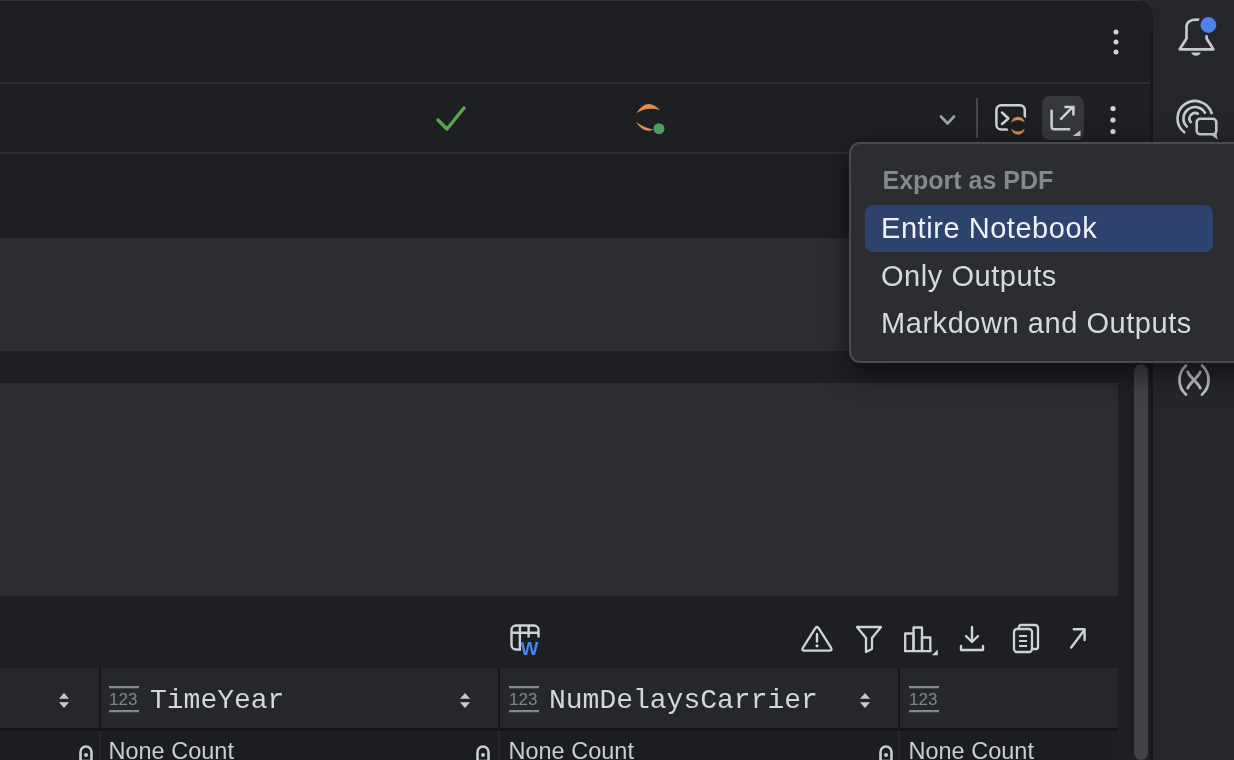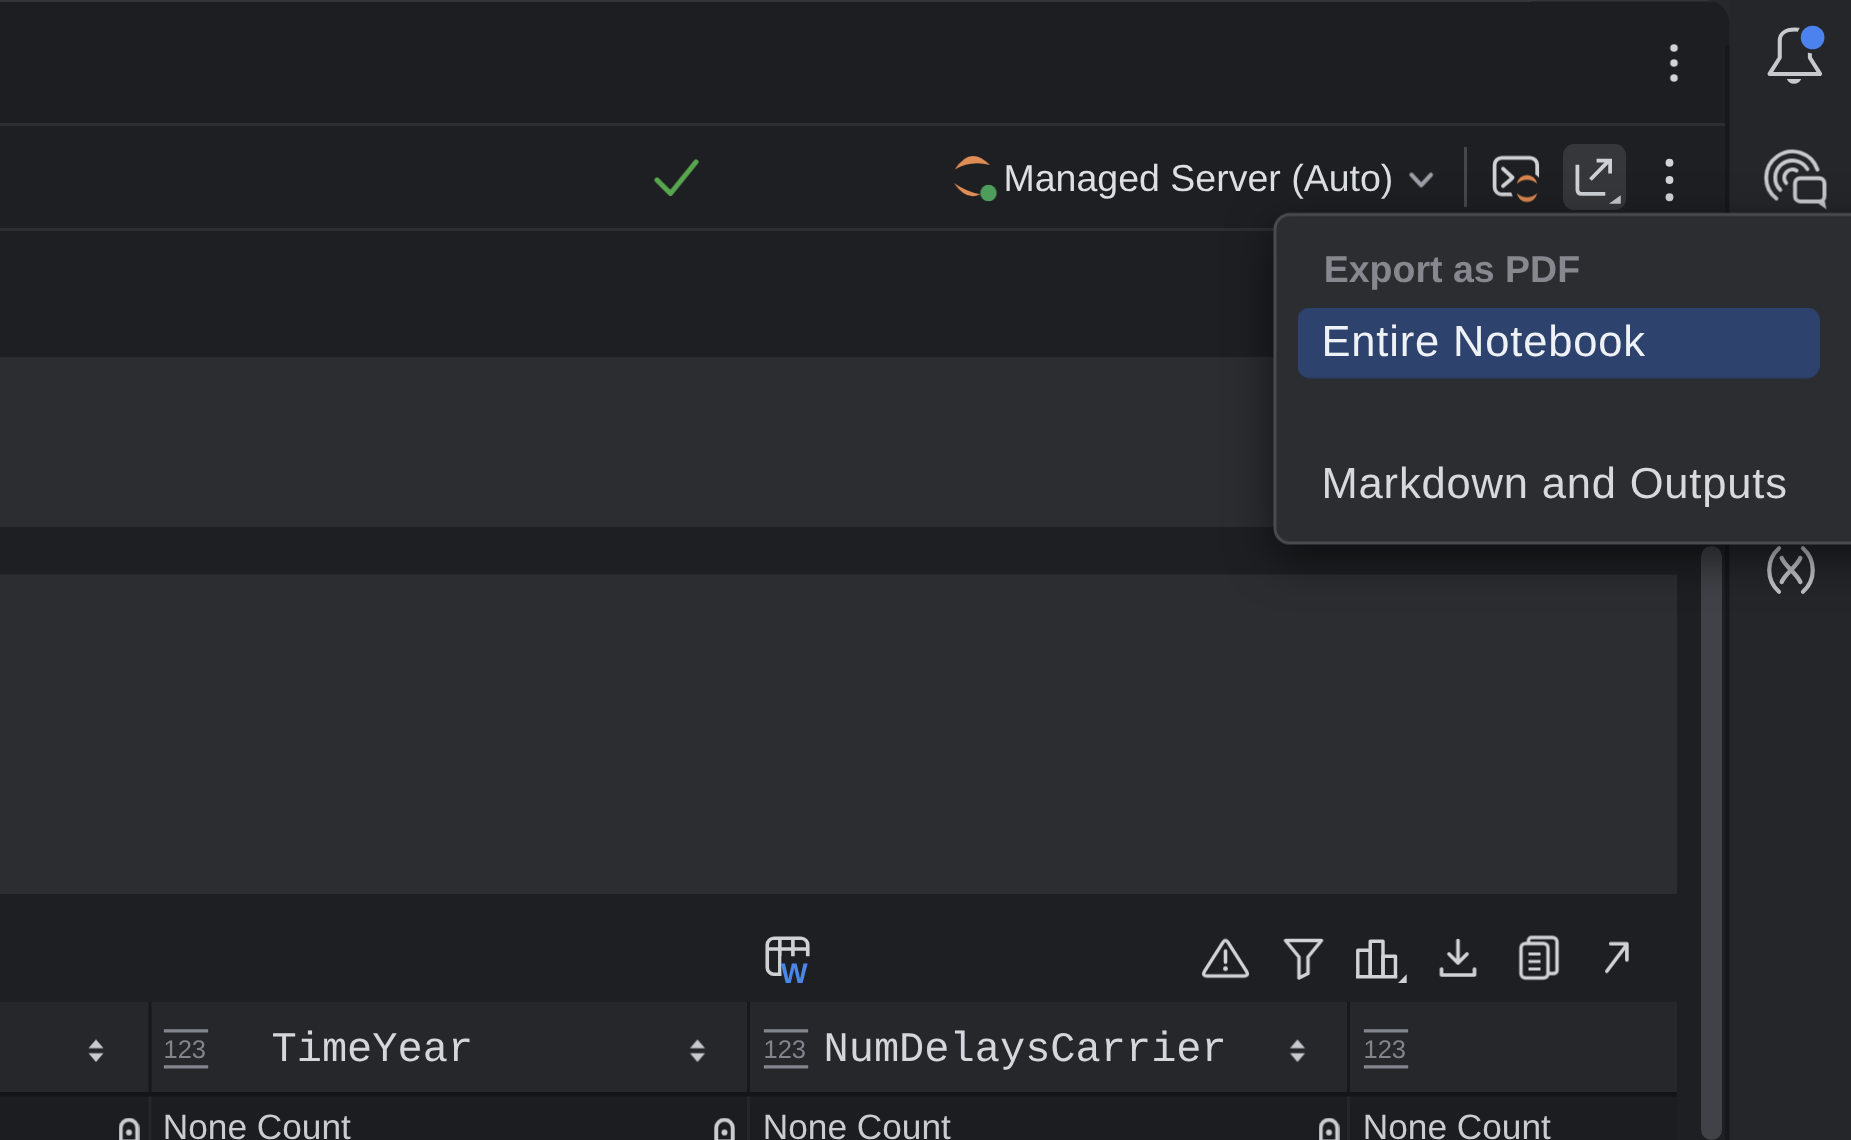--- a/index.html
+++ b/index.html
@@ -33,21 +33,20 @@
 
   <svg class="abs" style="left:435px;top:104px;" width="32" height="30" viewBox="0 0 32 30">
     <path d="M3 16 L12 25 L29 4" fill="none" stroke="#57a64e" stroke-width="3.4" stroke-linecap="round" stroke-linejoin="round"></path>
   </svg>
 
   <svg class="abs" style="left:633px;top:102px;" width="36" height="36" viewBox="0 0 36 36">
     <path d="M3.5 11 Q13.95 -5.5 27 8 Q14.35 4.5 3.5 11 Z" fill="#e08d55"></path>
     <path d="M3 20 Q11.25 32.25 20.5 27.5 Q11.25 25.85 3 20 Z" fill="#e08d55"></path>
     <circle cx="26" cy="26.7" r="5.5" fill="#4f9d5c"></circle>
   </svg>
-  <div class="abs" style="left:669px;top:85px;height:68px;line-height:68px;font-size:25px;color:#dcdfe3;">Managed Server (Auto)</div>
 
   <svg class="abs" style="left:939px;top:113px;" width="17" height="14" viewBox="0 0 17 14">
     <path d="M2 3.5 L8.5 10.5 L15 3.5" fill="none" stroke="#9da1a7" stroke-width="2.7" stroke-linecap="round" stroke-linejoin="round"></path>
   </svg>
 
   <div class="abs" style="left:976px;top:98px;width:2px;height:40px;background:#45474c;"></div>
 
   <svg class="abs" style="left:994px;top:103px;" width="38" height="38" viewBox="0 0 38 38">
     <rect x="2.4" y="2.2" width="28.4" height="24.4" rx="4.8" fill="none" stroke="#ced1d5" stroke-width="2.5"></rect>
     <path d="M8 9.5 L14.5 15.5 L8 21" fill="none" stroke="#ced1d5" stroke-width="2.5" stroke-linecap="round" stroke-linejoin="round"></path>
@@ -158,21 +157,21 @@
   </svg>
   <svg class="abs" style="left:509px;top:686px;" width="30" height="27" viewBox="0 0 30 27">
     <path d="M0 1.2 H30 M0 25.2 H30" stroke="#83868c" stroke-width="2.2"></path>
     <text x="0" y="19" font-family="Liberation Sans" font-size="17" fill="#82858b">123</text>
   </svg>
   <svg class="abs" style="left:909px;top:686px;" width="30" height="27" viewBox="0 0 30 27">
     <path d="M0 1.2 H30 M0 25.2 H30" stroke="#83868c" stroke-width="2.2"></path>
     <text x="0" y="19" font-family="Liberation Sans" font-size="17" fill="#82858b">123</text>
   </svg>
 
-  <div class="abs mono" style="left:150px;top:671px;height:60px;line-height:60px;font-size:28px;color:#d3d6db;margin-left:31px;">TimeYear</div>
+  <div class="abs mono" style="left:150px;top:671px;height:60px;line-height:60px;font-size:28px;color:#d3d6db;">TimeYear</div>
   <div class="abs mono" style="left:549px;top:671px;height:60px;line-height:60px;font-size:28px;color:#d3d6db;text-align:center;">NumDelaysCarrier</div>
 
   <div class="abs" style="left:0;top:731px;width:1118px;height:29px;background:#1b1d20;"></div>
   <div class="abs" style="left:99px;top:731px;width:2px;height:29px;background:#242629;"></div>
   <div class="abs" style="left:498px;top:731px;width:2px;height:29px;background:#242629;"></div>
   <div class="abs" style="left:898px;top:731px;width:2px;height:29px;background:#242629;"></div>
 
   <svg class="abs" style="left:475.5px;top:745px;" width="14" height="16" viewBox="0 0 14 16">
       <path d="M7 1.5 a5.5 5.5 0 0 1 5.5 5.5 V16 H1.5 V7 A5.5 5.5 0 0 1 7 1.5 Z" fill="none" stroke="#c9ccd1" stroke-width="2.6"></path>
       <circle cx="7" cy="10" r="2" fill="#c9ccd1"></circle>
@@ -219,14 +218,15 @@
     <path d="M10 3.5 A 19.4 19.4 0 0 0 10 32.5" stroke-width="2.8"></path>
     <path d="M26 3.5 A 19.4 19.4 0 0 1 26 32.5" stroke-width="2.8"></path>
     <path d="M11.8 10 C14 15.5 22 20.5 24.2 26 M24.2 10 C22 15.5 14 20.5 11.8 26" stroke-width="3"></path>
   </g>
 </svg>
 
 <div class="abs" style="left:849px;top:142px;width:456px;height:221px;background:#2b2d30;border:2px solid #494b4f;border-radius:11px;box-shadow:0 10px 30px rgba(0,0,0,0.55);">
   <div class="abs" style="left:31.5px;top:13px;height:47px;line-height:47px;font-size:25px;font-weight:bold;color:#85888e;">Export as PDF</div>
   <div class="abs" style="left:14px;top:60.5px;width:348px;height:47px;background:#2d436e;border-radius:8px;"></div>
   <div class="abs" style="left:30px;top:60.5px;height:47px;line-height:47px;font-size:29px;letter-spacing:0.55px;color:#eef1f5;text-align:right;">Entire Notebook</div>
+  <div class="abs" style="left:30px;top:108.5px;height:47px;line-height:47px;font-size:29px;letter-spacing:0.55px;color:#d6d9de;">Only Outputs</div>
   <div class="abs" style="left:30px;top:155.5px;height:47px;line-height:47px;font-size:29px;letter-spacing:0.55px;color:#d6d9de;text-align:right;">Markdown and Outputs</div>
 </div>
 
 </body></html>

